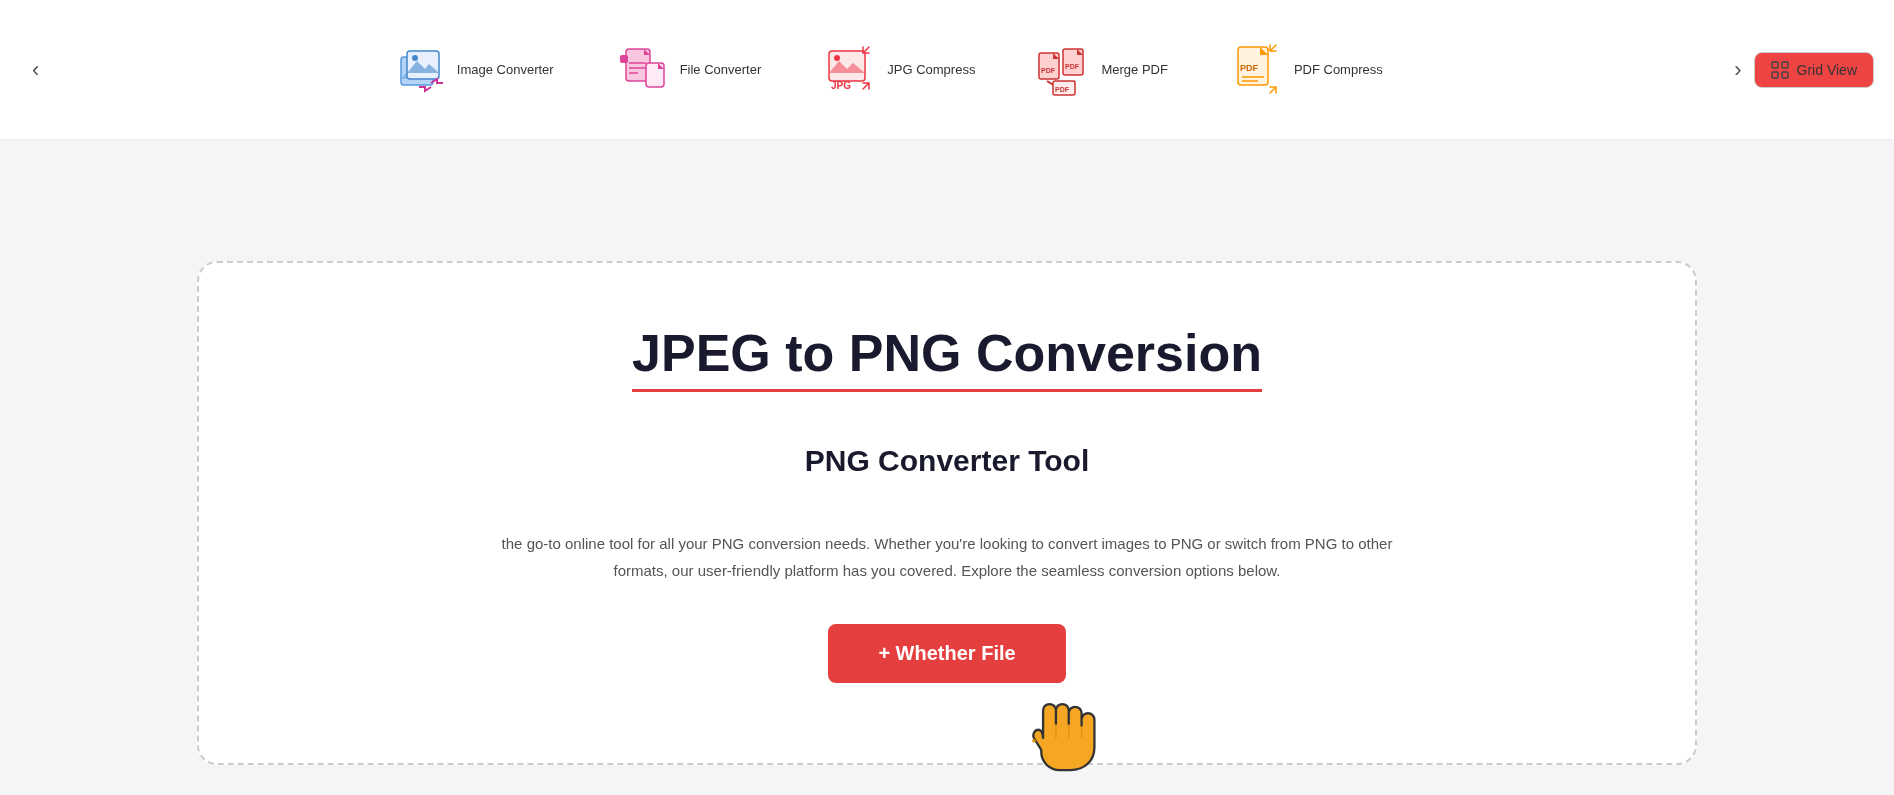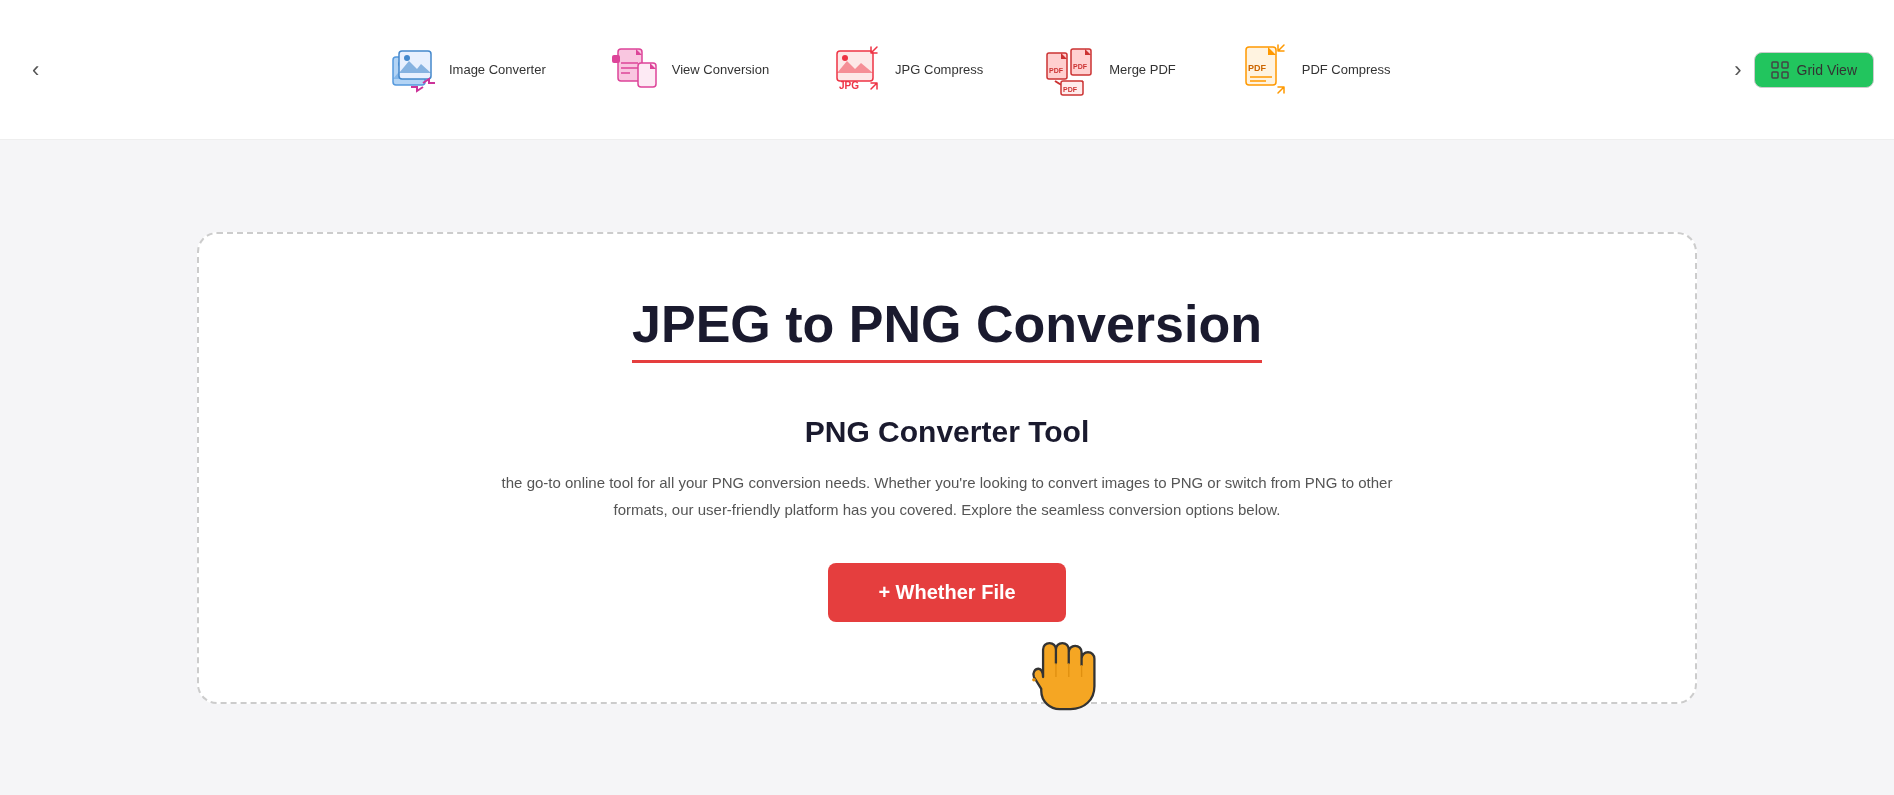--- a/index.html
+++ b/index.html
@@ -62,30 +62,30 @@
     .grid-view-btn {
       display: flex;
       align-items: center;
       gap: 8px;
       border: 1.5px solid #ccc;
       border-radius: 8px;
       padding: 8px 16px;
       font-size: 14px;
       color: #333;
       cursor: pointer;
-      background: #22c55e;
+      background: #ef4444;
       white-space: nowrap;
       flex-shrink: 0;
     }
 
     
     .main-content {
       flex: 1;
       display: flex;
-      align-items: center;
+      align-items: flex-end;
       justify-content: center;
       padding: 30px 80px;
     }
     .conversion-card {
       background: #fff;
       border: 2px dashed #ccc;
       border-radius: 20px;
       width: 100%;
       max-width: 1500px;
       padding: 60px 80px 80px;
@@ -108,20 +108,21 @@
       color: #1a1a2e;
       text-align: center;
       margin-top: 32px;
     }
     .description {
       font-size: 15px;
       color: #555;
       text-align: center;
       max-width: 900px;
       line-height: 1.8;
+      margin-top: 32px;
     }
     .select-file-btn {
       background: #e53e3e;
       color: #fff;
       border: none;
       border-radius: 8px;
       padding: 18px 50px;
       font-size: 20px;
       font-weight: 600;
       cursor: pointer;
@@ -185,21 +186,21 @@
           <line x1="13" y1="20" x2="30" y2="20" stroke="#dd4499" stroke-width="1.5"></line>
           <line x1="13" y1="25" x2="30" y2="25" stroke="#dd4499" stroke-width="1.5"></line>
           <line x1="13" y1="30" x2="22" y2="30" stroke="#dd4499" stroke-width="1.5"></line>
 
           <path d="M36 27 L42 27 M38 24 L44 27 L38 30" stroke="#dd4499" stroke-width="2" fill="none" stroke-linecap="round" stroke-linejoin="round"></path>
 
           <rect x="30" y="20" width="18" height="24" rx="3" fill="#fdeaf4" stroke="#dd4499" stroke-width="1.5"></rect>
           <path d="M42 20 L48 26 L42 26 Z" fill="#dd4499"></path>
         </svg>
       </div>
-      <span class="label">View Conversion</span>
+      <span class="label">File Converter</span>
     </div>
 
 
     <div class="nav-item">
       <div class="icon-wrap">
         <svg width="54" height="54" viewBox="0 0 54 54" fill="none">
 
           <rect x="6" y="8" width="36" height="30" rx="3" fill="#fde8e8" stroke="#ee3344" stroke-width="1.5"></rect>
           <circle cx="14" cy="15" r="3" fill="#ee3344"></circle>
           <polygon points="6,30 16,18 24,26 30,20 42,30" fill="#ee3344" opacity="0.5"></polygon>

